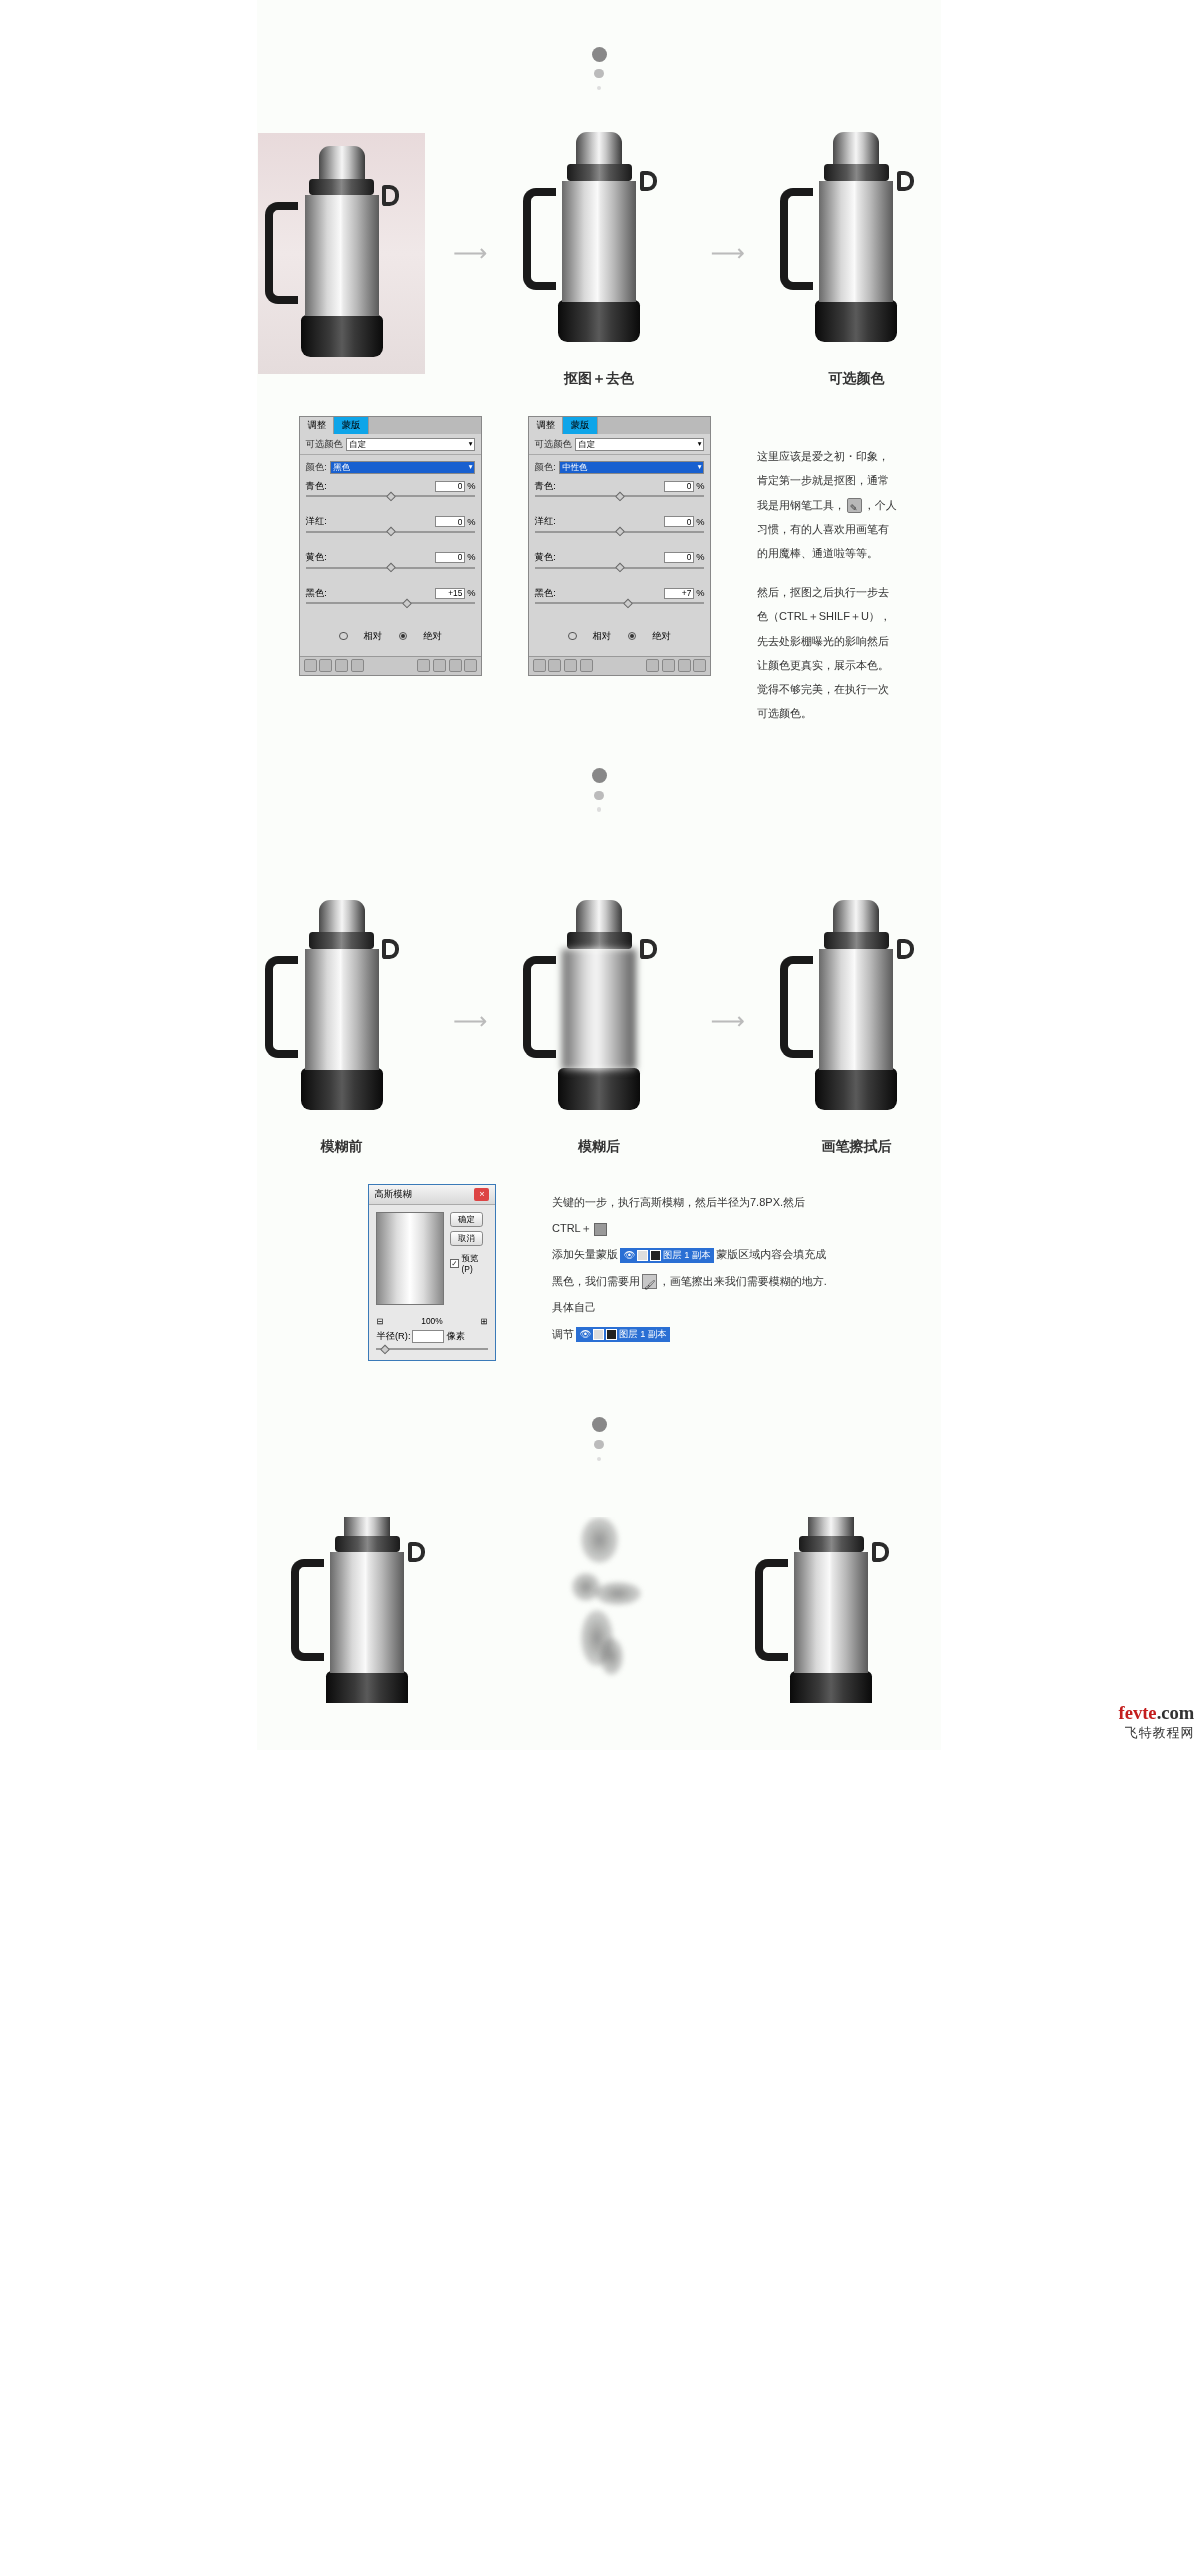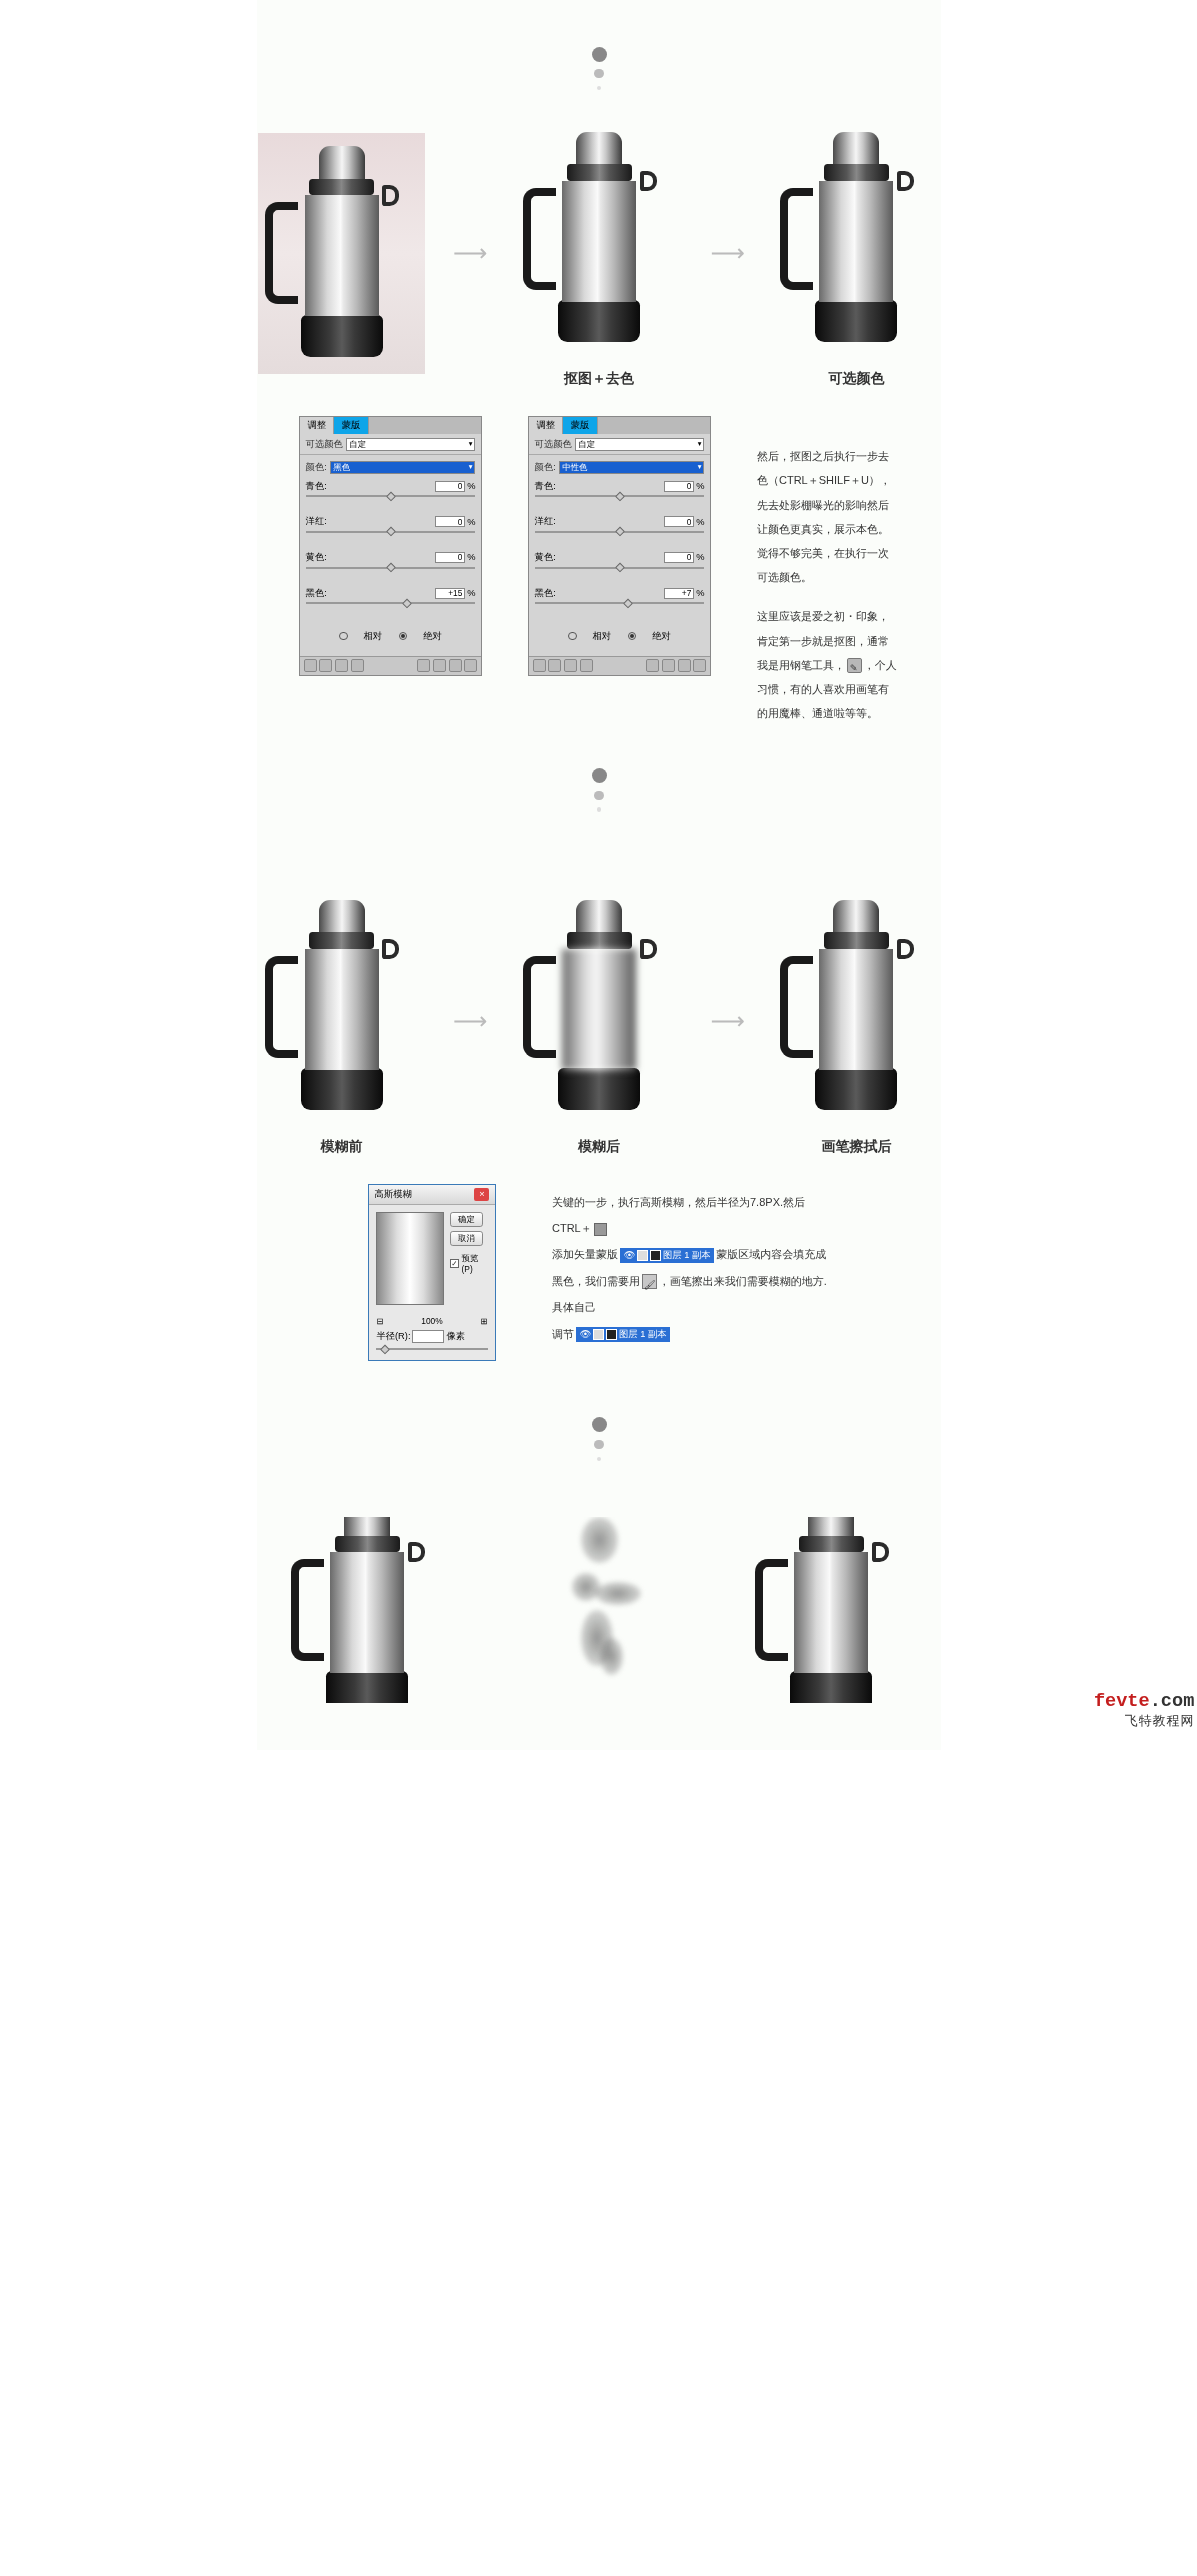--- a/index.html
+++ b/index.html
@@ -76,21 +76,21 @@
   .layer-chip { display: inline-flex; align-items: center; background: #2a6fd4; color: #fff; font-size: 9.3px; padding: 0.9px 3.7px; vertical-align: middle; gap: 1.9px; height: 15px; margin: 0 1.9px; }
   .layer-chip .lthumb { width: 11px; height: 11px; background: #ddd; border: 0.9px solid #fff; }
   .layer-chip .lthumb.dark { background: #222; }
   .square-icon { display: inline-block; width: 13px; height: 13px; background: #999; border: 0.9px solid #666; vertical-align: middle; margin: 0 1.9px; }
   .brush-icon { display: inline-block; width: 15px; height: 15px; background: #c8c8c8; border: 0.9px solid #777; vertical-align: middle; margin: 0 1.9px; position: relative; }
   .brush-icon::after { content: "🖌"; font-size: 9.3px; position: absolute; left: 0.9px; top: -0.9px; }
   
   .ghost { width: 111px; height: 167px; position: relative; }
   .ghost-shape { position: absolute; background: radial-gradient(ellipse, rgba(80,80,80,0.6), rgba(150,150,150,0.1)); border-radius: 50%; filter: blur(2.8px); }
   
-  .watermark { position: absolute; right: 3.7px; bottom: 20px; text-align: right; font-family: Liberation Mono, monospace; }
+  .watermark { position: absolute; right: 3.7px; bottom: 8px; text-align: right; font-family: Liberation Serif, serif; }
   .wm-domain { color: #c41e1e; font-size: 18.6px; font-weight: bold; }
   .wm-domain .com { color: #333; }
   .wm-sub { color: #333; font-size: 13px; letter-spacing: 0.9px; }
 </style>
 </head>
 <body>
 
 <div class="content">
 
   <div class="dots">
@@ -310,22 +310,22 @@
           <div class="fi"></div>
           <div style="flex:1"></div>
           <div class="fi"></div>
           <div class="fi"></div>
           <div class="fi"></div>
           <div class="fi"></div>
       </div>
     </div>
 
     <div class="text-col">
+      <p><span>这里应该是爱之初・印象，肯定第一步就是抠图，通常我是用钢笔工具，</span><span class="inline-icon pen-icon"></span><span>，个人习惯，有的人喜欢用画笔有的用魔棒、通道啦等等。</span></p>
       <p>然后，抠图之后执行一步去色（CTRL＋SHILF＋U），先去处影棚曝光的影响然后让颜色更真实，展示本色。觉得不够完美，在执行一次可选颜色。</p>
-      <p><span>这里应该是爱之初・印象，肯定第一步就是抠图，通常我是用钢笔工具，</span><span class="inline-icon pen-icon"></span><span>，个人习惯，有的人喜欢用画笔有的用魔棒、通道啦等等。</span></p>
     </div>
   </div>
 
   <div class="dots">
     <div class="dot1"></div>
       <div class="dot2"></div>
       <div class="dot3"></div>
   </div>
 
   <div class="row" style="margin-top:74px;">

